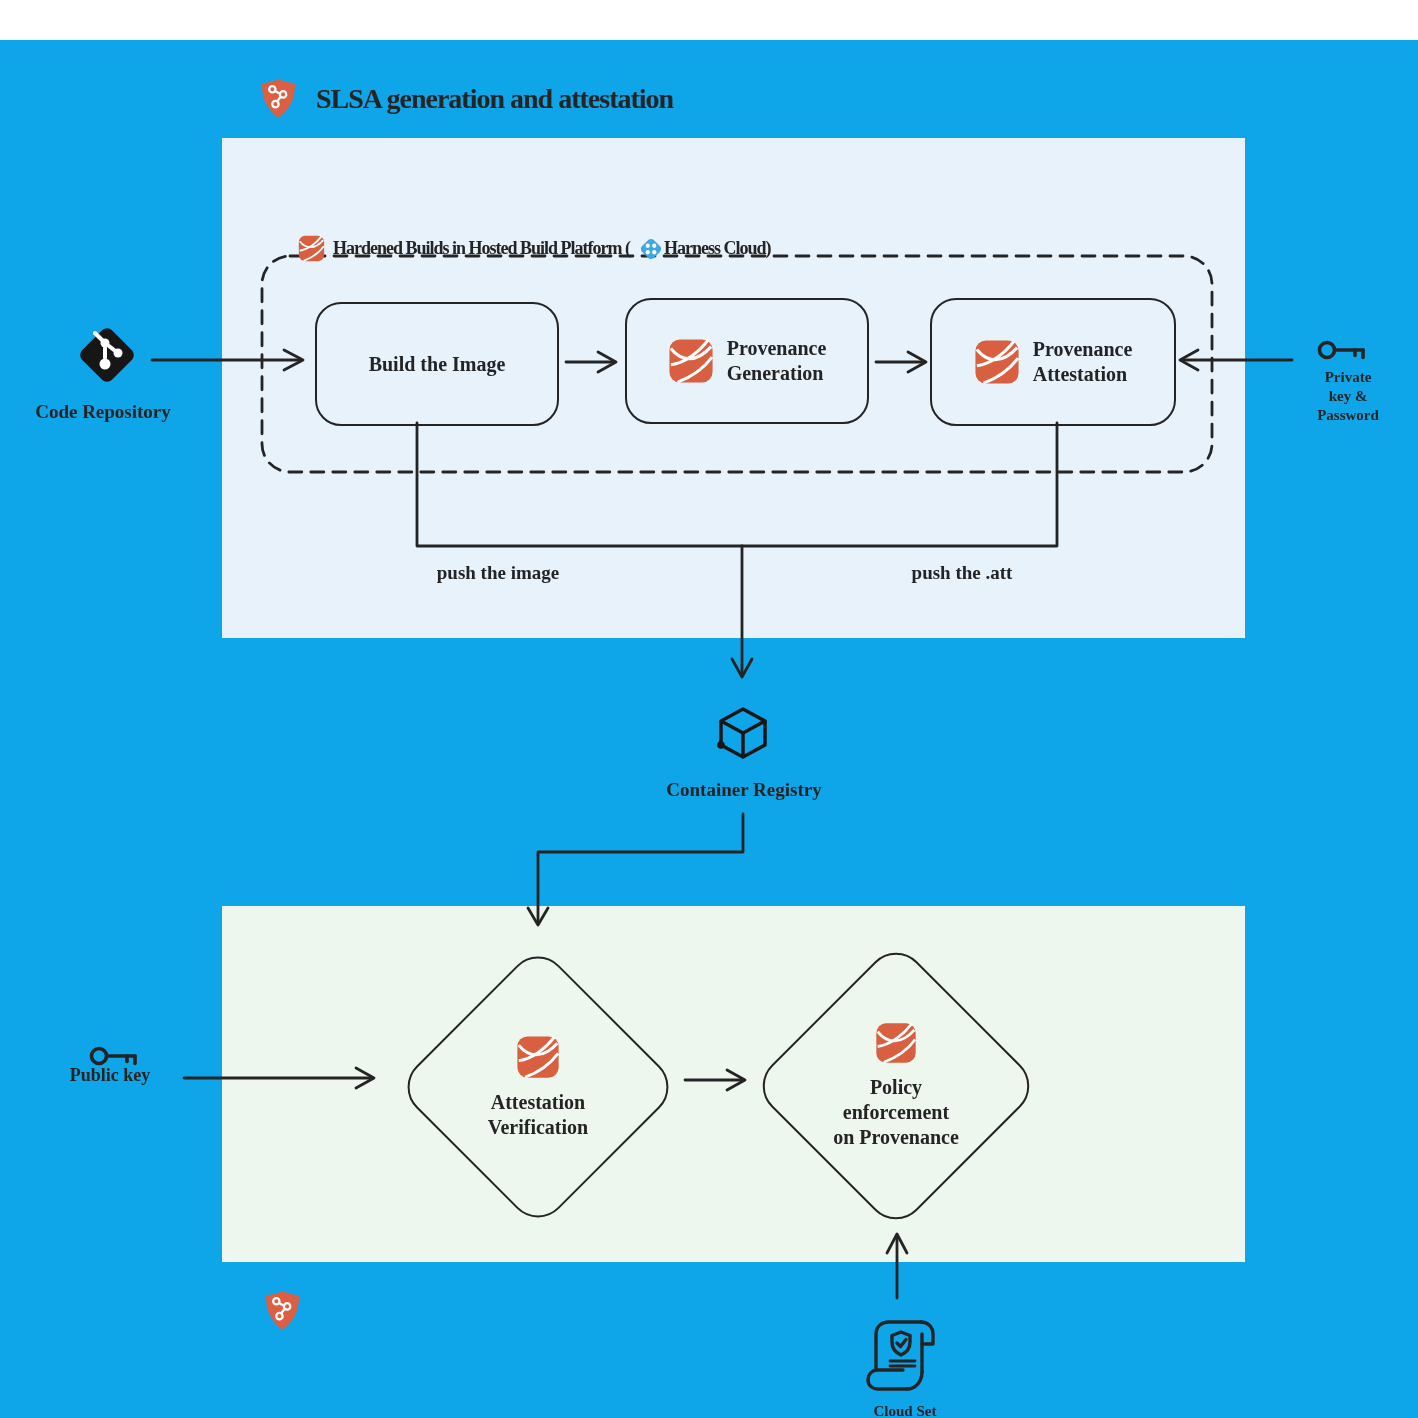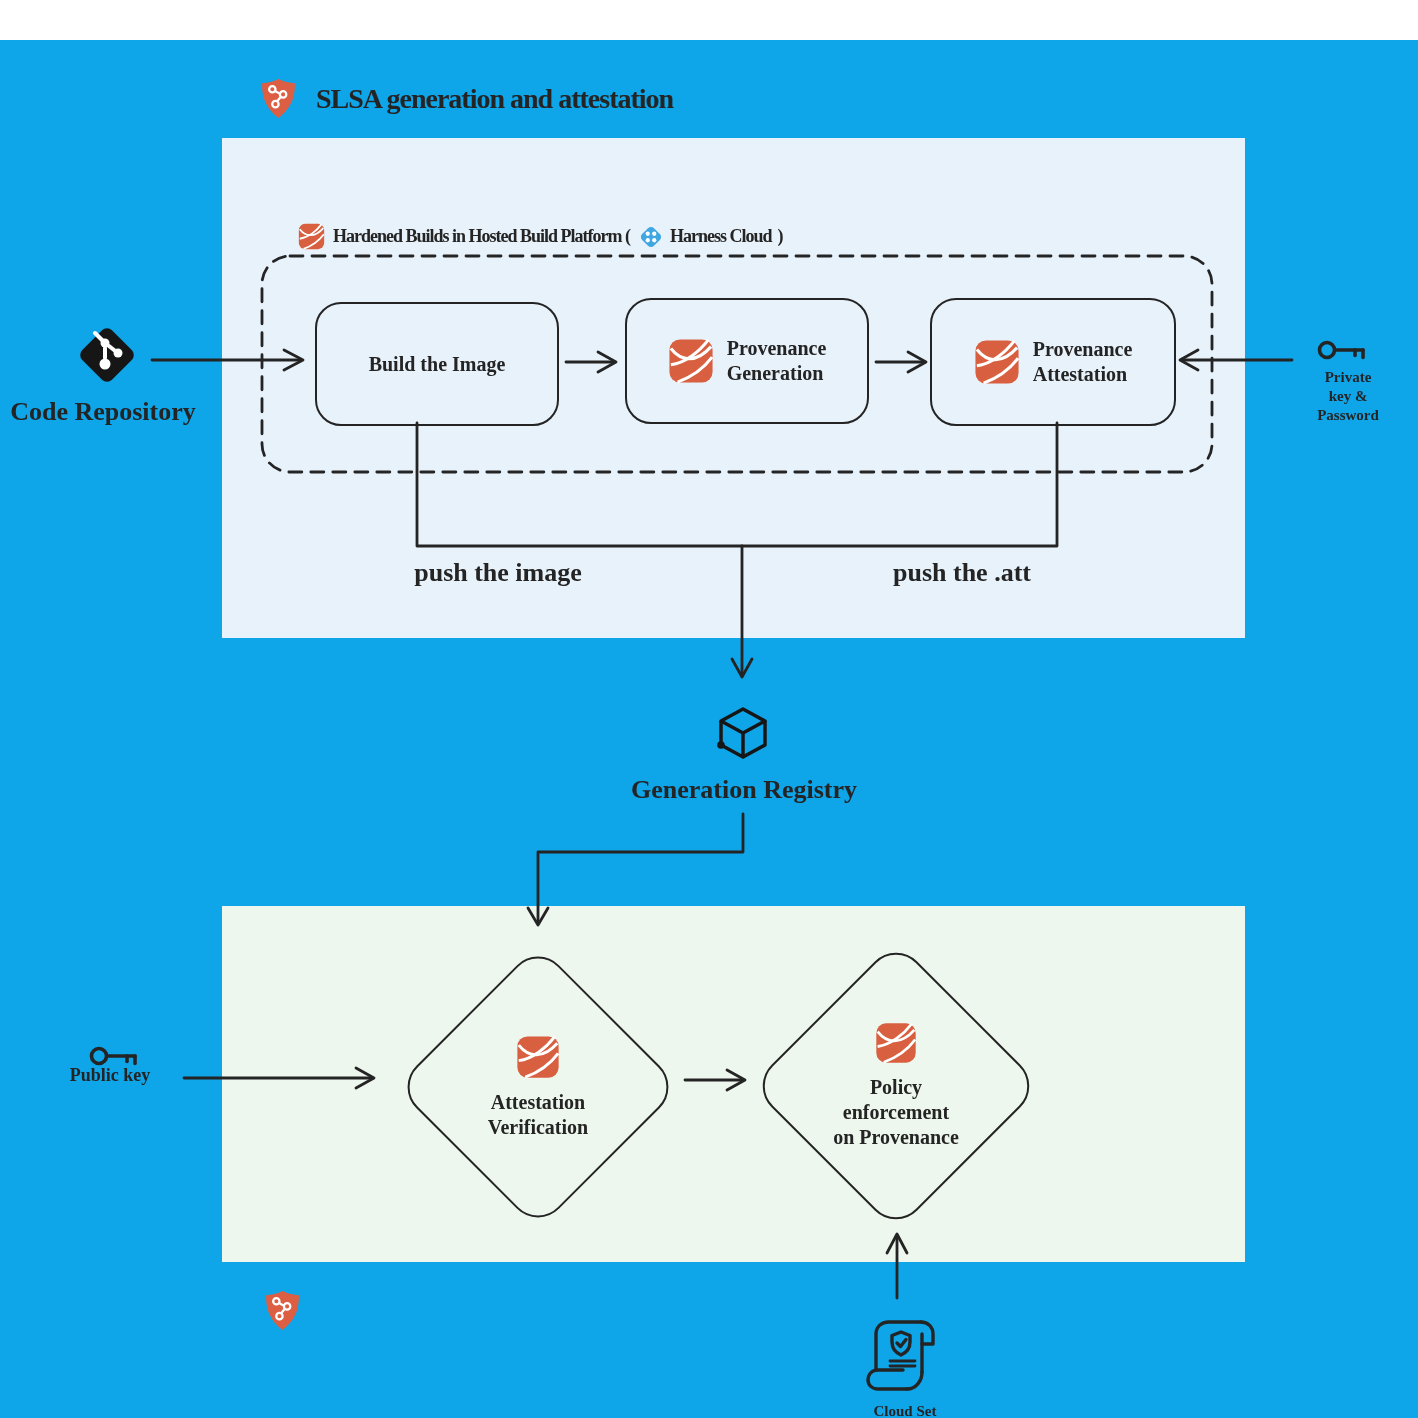--- a/index.html
+++ b/index.html
@@ -10,36 +10,36 @@
   }
   .abs { position:absolute; }
   .cx  { transform:translateX(-50%); }
   .panel { position:absolute; }
   .panel-blue  { left:222px; top:98px;  width:1023px; height:500px; background:var(--panel-blue,#e8f2fb); }
   .panel-green { left:222px; top:866px; width:1023px; height:356px; background:var(--panel-green,#edf7ee); }
 
   .title-row { position:absolute; display:flex; align-items:center; gap:19px; font-size:28px; letter-spacing:-1px; }
 
   .banner-row { position:absolute; display:flex; align-items:center; gap:8px; font-size:18px; letter-spacing:-1px; }
-  .nogap { display:inline-flex; align-items:center; gap:6px; }
+  .nogap { display:inline-flex; align-items:center; gap:0; }
 
   .node {
     position:absolute; border:2.6px solid #242424; border-radius:26px;
     display:flex; align-items:center; justify-content:center; gap:13px;
     background:transparent;
   }
   .node-label { font-size:20px; line-height:25px; white-space:pre-line; }
 
   .diamond-wrap { position:absolute; }
   .diamond-shape { position:absolute; inset:0; border:2.6px solid #242424; border-radius:30px; transform:rotate(45deg); }
   .diamond-inner { position:absolute; inset:0; display:flex; flex-direction:column; align-items:center; justify-content:center; gap:11px; }
   .diamond-label { font-size:20px; line-height:25px; white-space:pre-line; text-align:center; }
 
   .lbl { position:absolute; text-align:center; white-space:pre-line; }
-  .lbl-19 { font-size:26px; line-height:23px; }
+  .lbl-19 { font-size:19px; line-height:23px; }
   .lbl-18 { font-size:18px; line-height:22px; }
   .lbl-15 { font-size:15px; line-height:19px; }
 
   svg { display:block; }
 </style>
 </head>
 <body>
 
 <div class="canvas">
 
@@ -94,21 +94,21 @@
         <path d="M14 12.5 L20 15.5"></path>
           <path d="M20.5 18 L16.5 23"></path>
         <circle cx="12" cy="11" r="3.1"></circle>
           <circle cx="22.5" cy="16" r="3.1"></circle>
           <circle cx="15" cy="25.5" r="3.1"></circle>
       </g>
     </svg>
     <span>SLSA generation and attestation</span>
   </div>
 
-  <div class="banner-row" style="left:298px; top:183px;">
+  <div class="banner-row" style="left:298px; top:195px;">
     <svg width="27" height="27" viewBox="0 0 48 48">
       <rect x="1.5" y="1.5" width="45" height="45" rx="11" fill="var(--accent-orange,#d85f3f)"></rect>
       <g stroke="#fff" stroke-width="3.2" fill="none">
         <path d="M3 11 C14 25 30 26 45 9"></path>
         <path d="M3 28 C18 26 33 14 42 2"></path>
         <path d="M10 46 C24 41 37 32 46 20"></path>
       </g>
     </svg>
     <span>Hardened Builds in Hosted Build Platform (</span>
     <span class="nogap">
@@ -192,21 +192,21 @@
   <div class="abs cx" style="left:743px; top:663px;">
     <svg width="62" height="62" viewBox="0 0 62 62">
       <g stroke="#161616" stroke-width="3.5" fill="none" stroke-linejoin="round">
         <path d="M31 6 L53 18 L31 30 L9 18 Z"></path>
         <path d="M9 18 V42 L31 54 V30"></path>
         <path d="M53 18 V42 L31 54"></path>
       </g>
       <circle cx="9" cy="42" r="3.8" fill="#161616"></circle>
     </svg>
   </div>
-  <div class="lbl lbl-19 cx" style="left:744px; top:738px;">Generation Registry</div>
+  <div class="lbl lbl-19 cx" style="left:744px; top:738px;">Container Registry</div>
 
   <div class="diamond-wrap" style="left:437px; top:946px; width:202px; height:202px;">
     <div class="diamond-shape"></div>
     <div class="diamond-inner">
       <svg width="44" height="44" viewBox="0 0 48 48">
         <rect x="1.5" y="1.5" width="45" height="45" rx="11" fill="var(--accent-orange,#d85f3f)"></rect>
         <g stroke="#fff" stroke-width="3.2" fill="none">
           <path d="M3 11 C14 25 30 26 45 9"></path>
           <path d="M3 28 C18 26 33 14 42 2"></path>
           <path d="M10 46 C24 41 37 32 46 20"></path>

